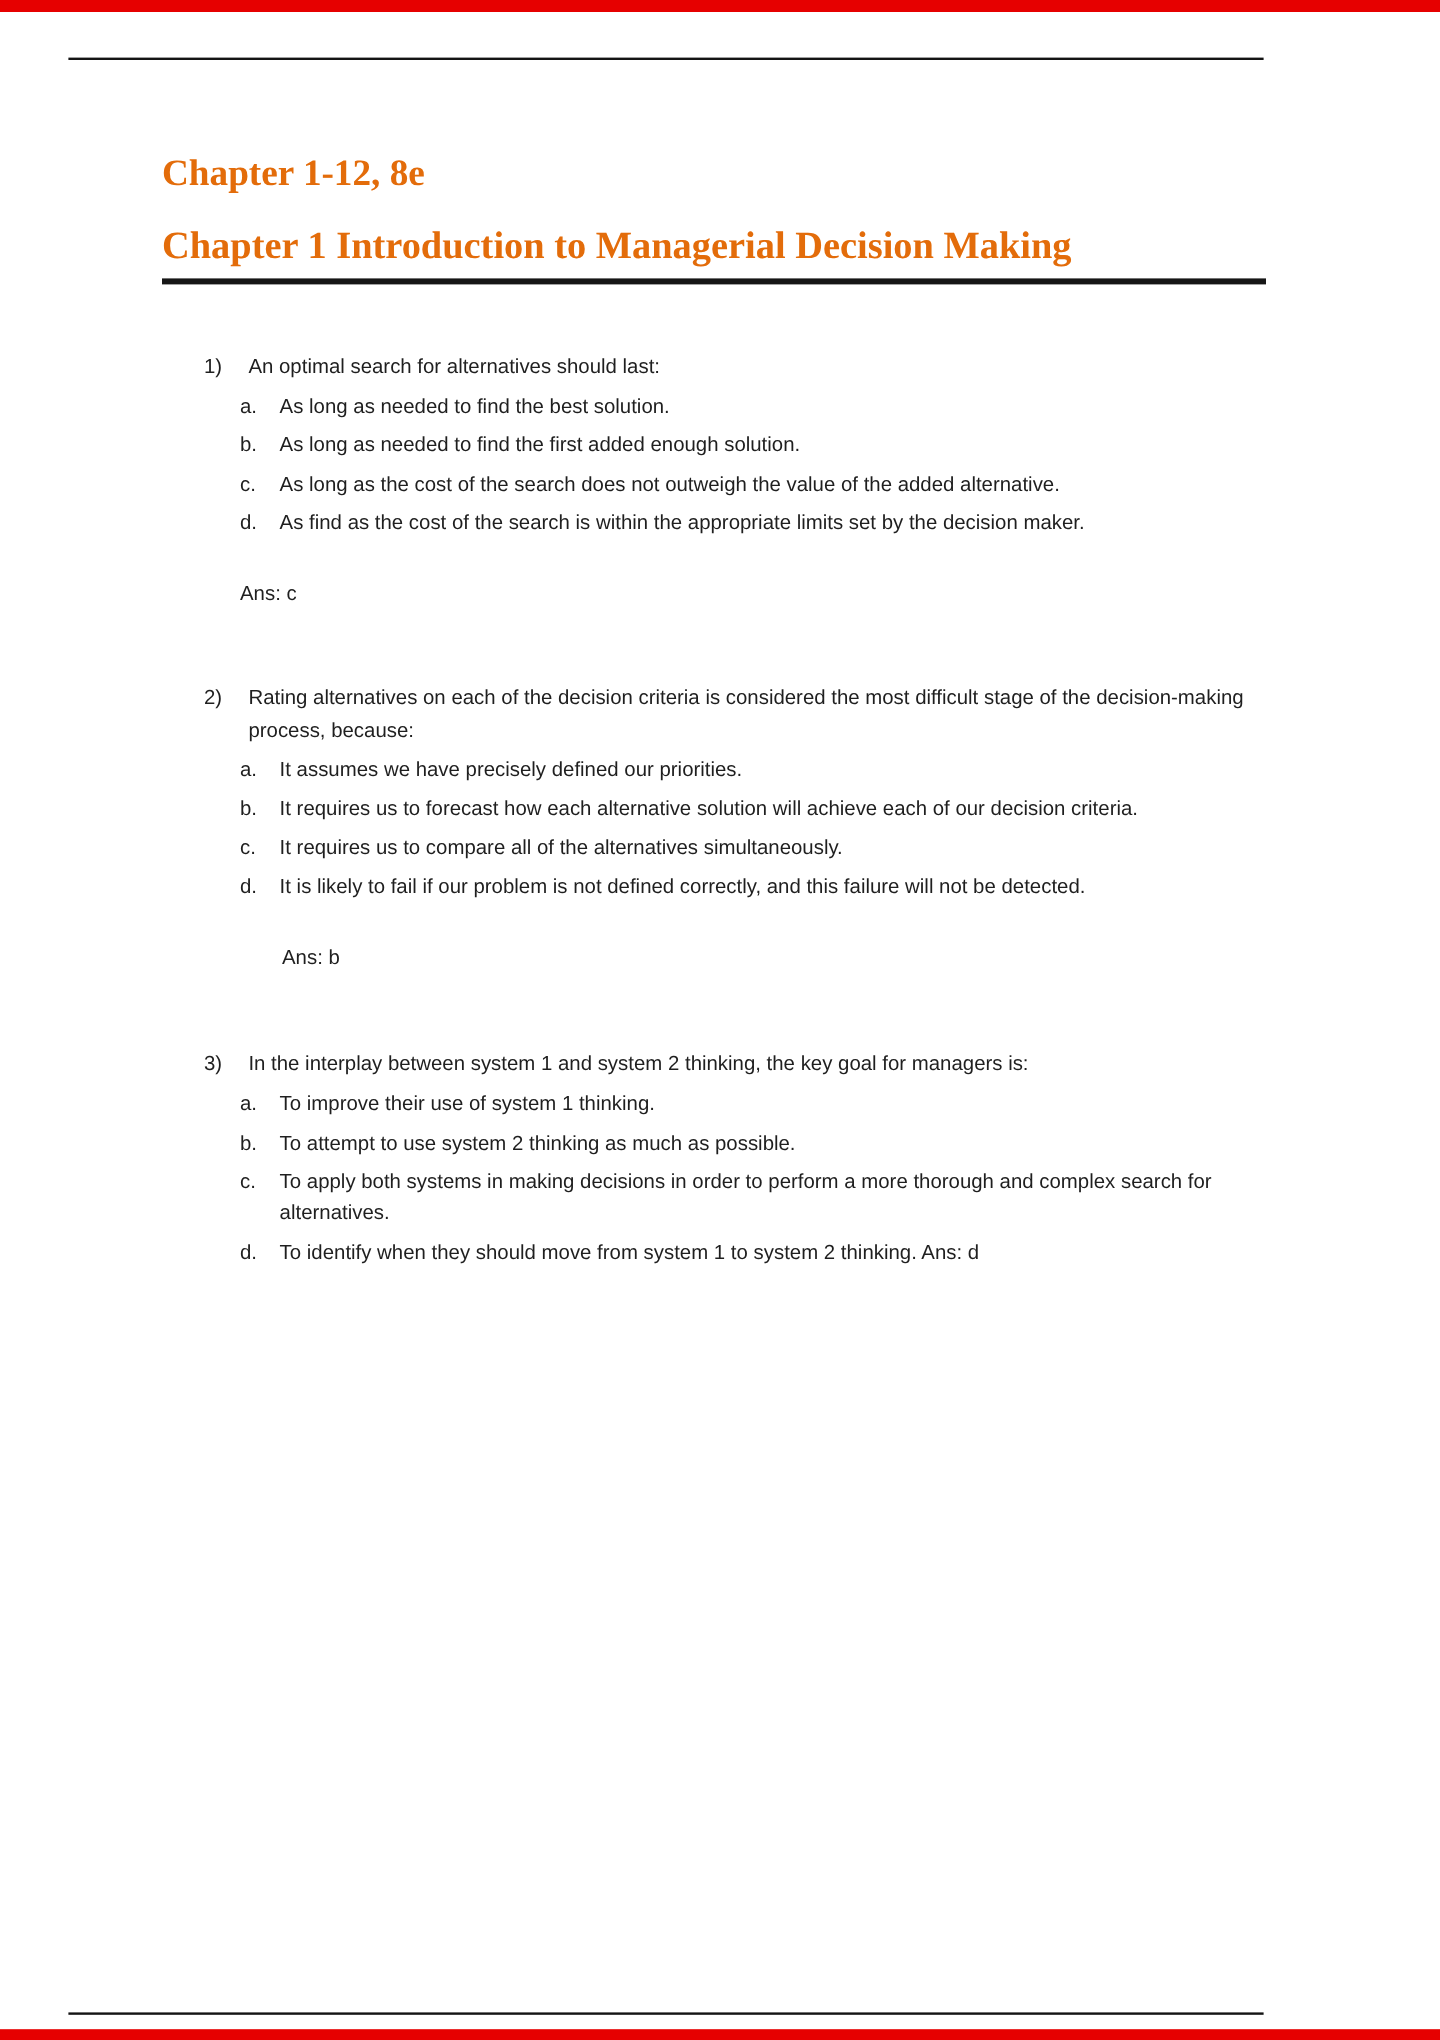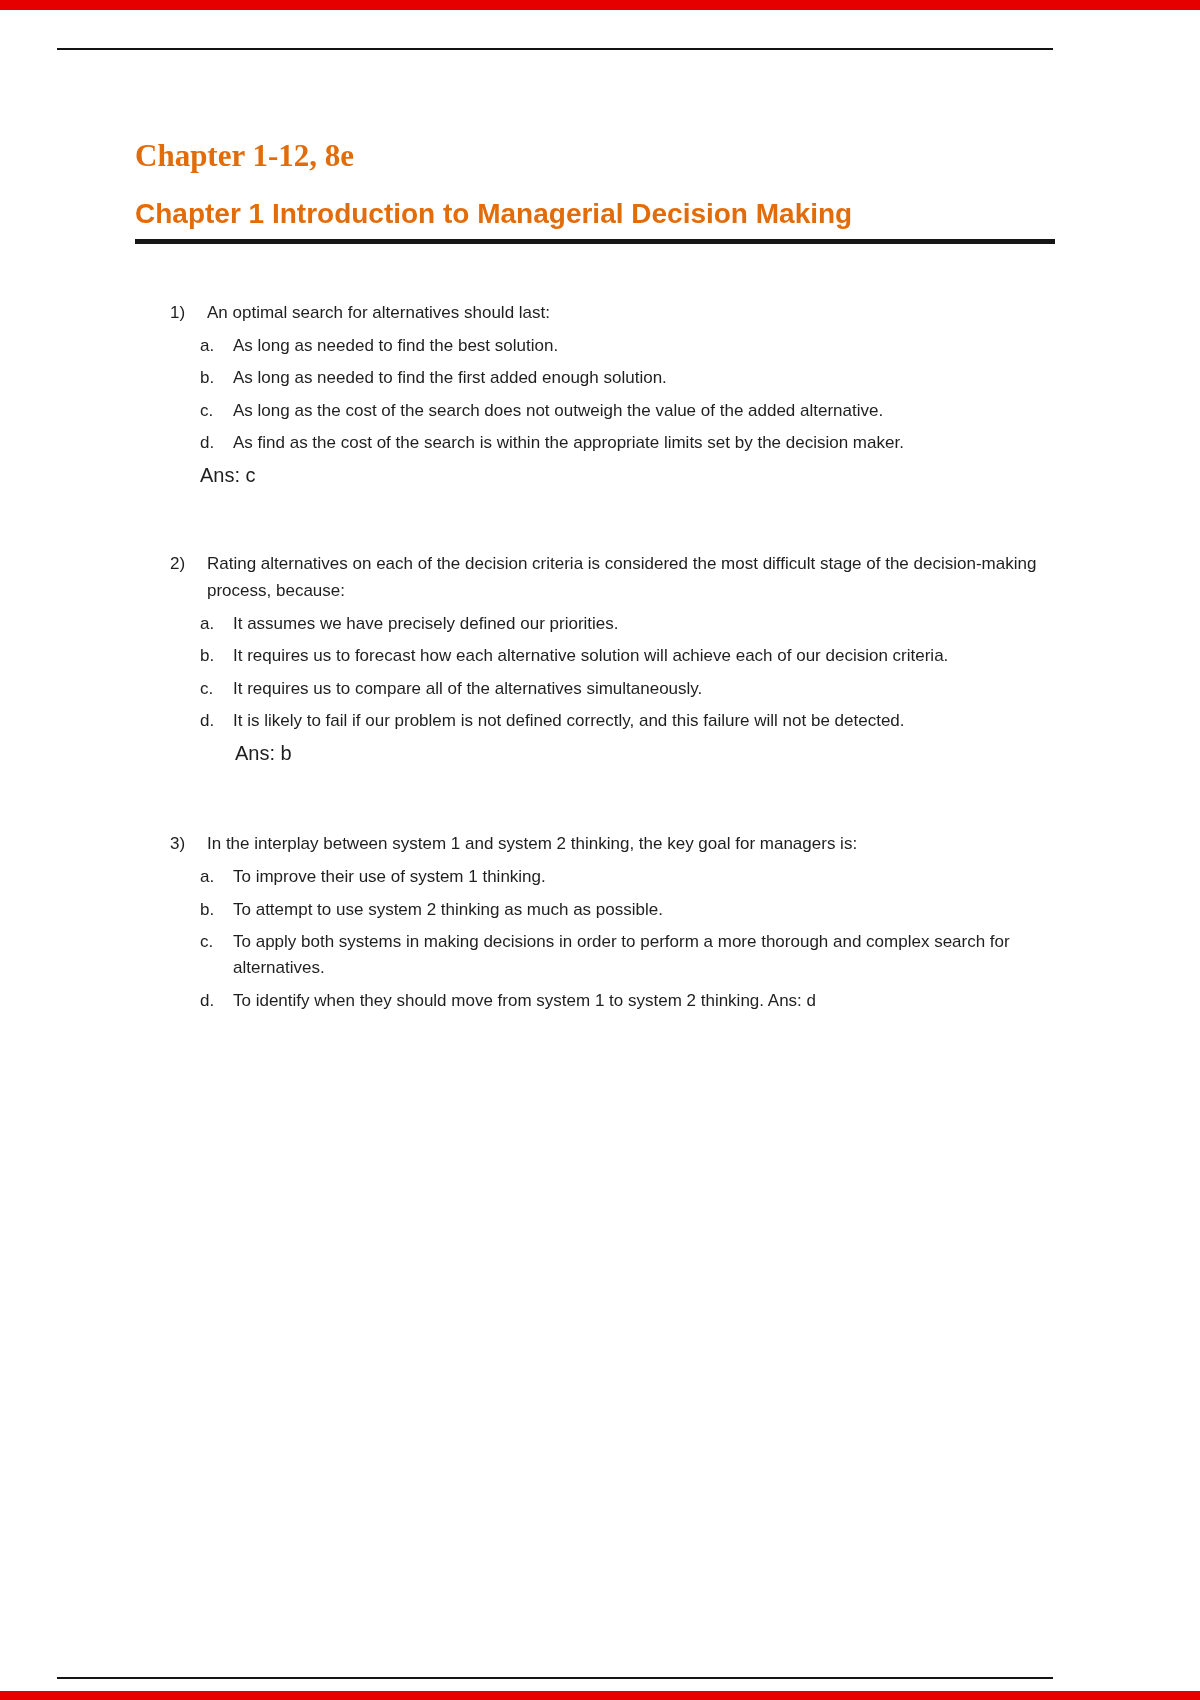--- a/index.html
+++ b/index.html
@@ -14,30 +14,30 @@
     background:#ffffff;color:var(--ink);
     font-family:"Liberation Sans", sans-serif;
   }
   .red-bar{position:absolute;left:0;width:100%;background:var(--bar-red);}
   .red-bar.top{top:0;height:10px;}
   .red-bar.bottom{bottom:0;height:9px;}
   .rule{position:absolute;left:57px;width:996px;border-top:2px solid #141414;}
   .rule.top{top:48px;}
   .rule.bottom{bottom:21px;}
 
-  .content{position:absolute;left:135px;top:12px;width:920px;}
+  .content{position:absolute;left:135px;top:0;width:920px;}
 
   .title{
     font-family:"Liberation Serif", serif;font-weight:bold;
     color:var(--accent-orange);font-size:31px;
     margin:126px 0 0 0;
   }
   .subtitle{
-    font-family:Liberation Sans, sans-serif;font-weight:bold;
-    color:var(--accent-orange);font-size:28px;
+    font-family:Liberation Serif, serif;font-weight:bold;
+    color:var(--accent-orange);font-size:32px;
     margin:24px 0 0 0;padding-bottom:9px;
     border-bottom:5px solid #161616;
   }
   .section-heading{
     font-family:"Liberation Serif", serif;font-weight:bold;
     color:#121212;font-size:20px;letter-spacing:.4px;
     margin:46px 0 0 0;
   }
 
   .question{margin:0;}
@@ -46,21 +46,21 @@
   .question.q3{margin-top:66px;}
 
   .q-head{display:flex;margin-left:35px;font-size:17px;line-height:1.58;}
   .q-num{flex:none;width:37px;}
   .q-text{flex:1;padding-right:4px;}
 
   .option{display:flex;margin-left:65px;margin-top:6px;font-size:17px;line-height:1.55;}
   .opt-letter{flex:none;width:33px;}
   .opt-text{flex:1;padding-right:6px;}
 
-  .ans{margin-left:65px;margin-top:8px;font-size:20px;}
+  .ans{margin-left:65px;margin-top:36px;font-size:17px;}
   .ans.deep{margin-left:100px;}
 
   .response{margin-top:26px;font-size:17px;}
 </style>
 </head>
 <body>
 
 <div class="red-bar top"></div>
 <div class="rule top"></div>
 

